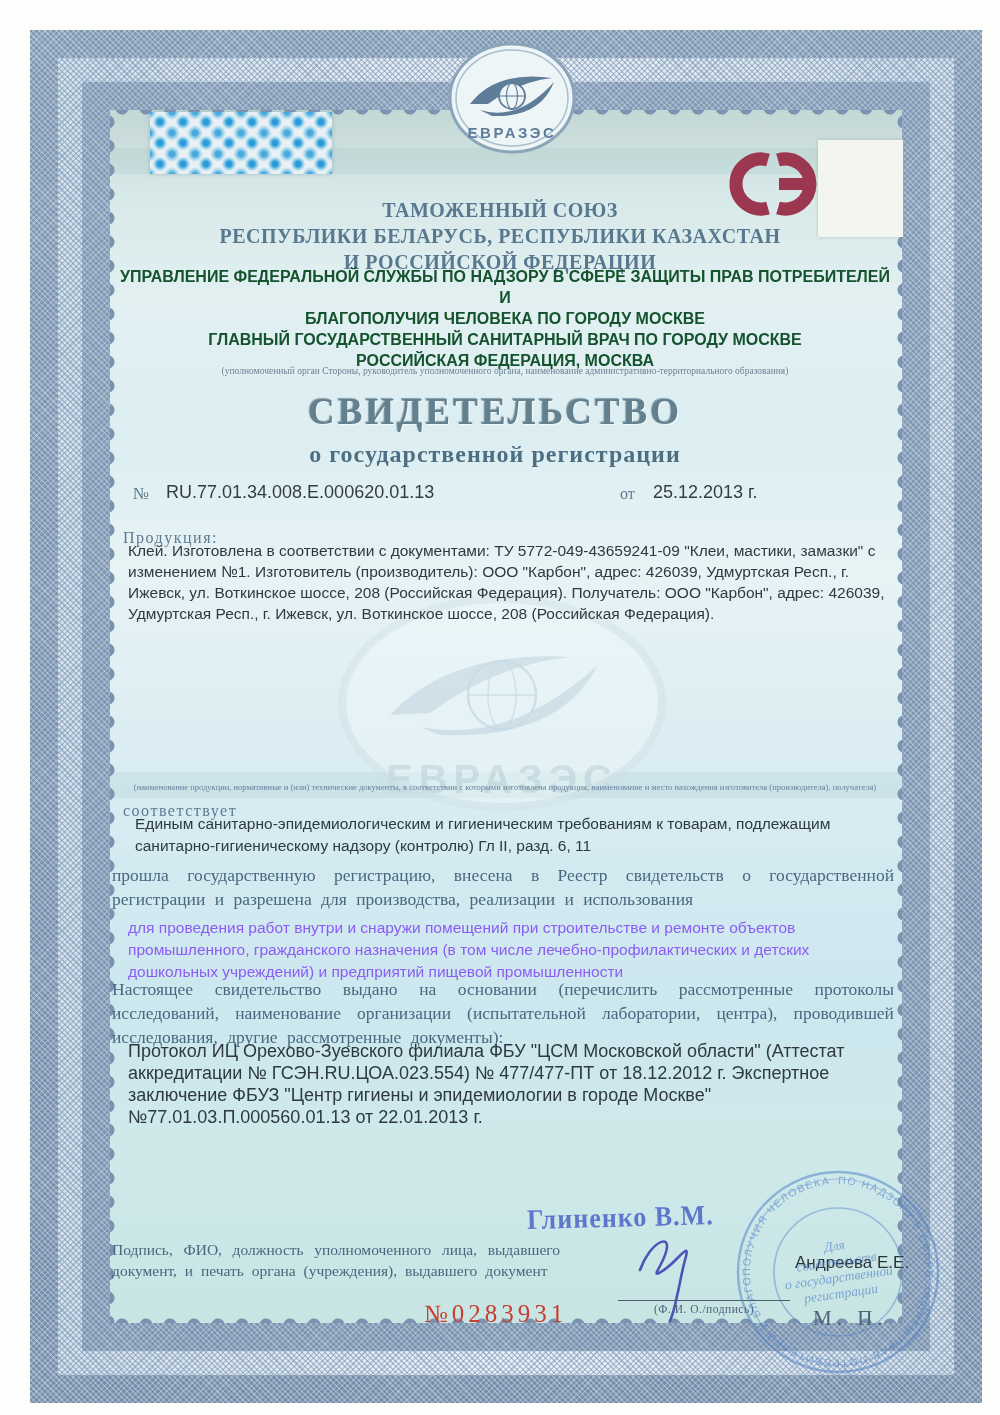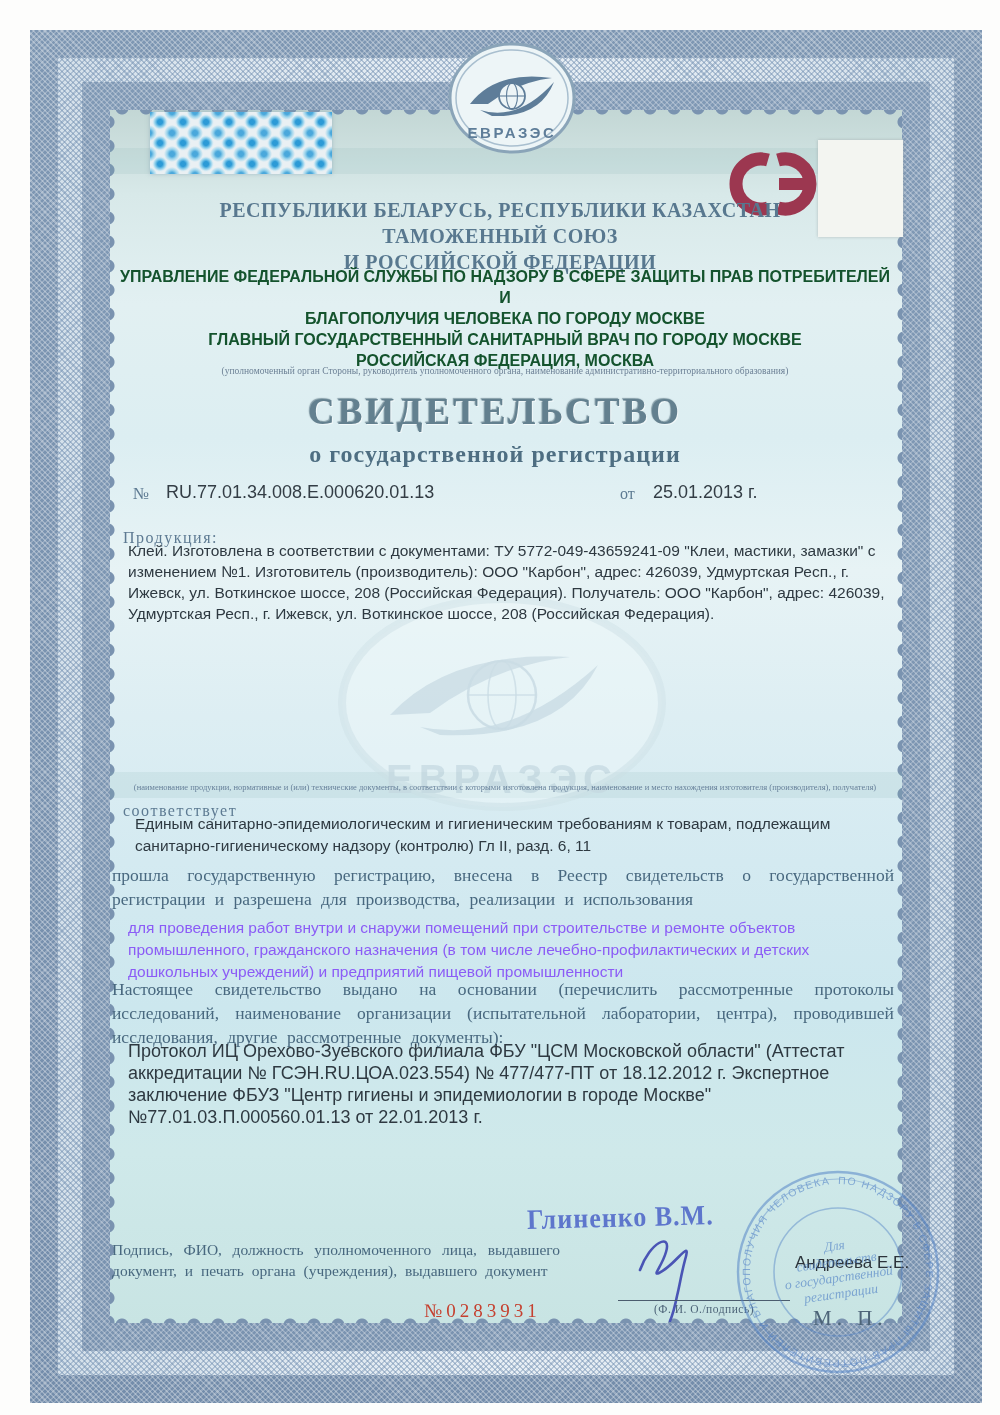--- a/index.html
+++ b/index.html
@@ -83,21 +83,21 @@
   .txt-basis{position:absolute;left:128px;top:1040px;width:756px;color:#2e3941;
     font-family:"Liberation Sans",sans-serif;font-size:18px;line-height:22px;}
   .p-valid2{left:112px;top:1146px;width:784px;}
   .glinenko{position:absolute;left:527px;top:1203px;color:#4b63c8;font-weight:bold;
     font-size:26px;letter-spacing:1px;transform:rotate(-1.5deg) scaleY(1.08);opacity:.85;}
   .sign-note{position:absolute;left:112px;top:1239px;width:448px;color:#48687f;
     font-size:15.5px;line-height:21px;text-align:justify;word-spacing:4px;}
   .sig-line{position:absolute;left:618px;top:1300px;width:172px;border-top:1.3px solid #4b5c6e;}
   .fio-caption{position:absolute;left:618px;top:1303px;width:172px;text-align:center;
     color:#4d6478;font-size:11.5px;letter-spacing:.5px;}
-  .serial{position:absolute;left:424px;top:1300px;color:#c5402f;font-size:19px;letter-spacing:4px;}
+  .serial{position:absolute;left:424px;top:1300px;color:#c5402f;font-size:25px;letter-spacing:4px;}
   .officer{position:absolute;left:795px;top:1253px;color:#2b333a;
     font-family:"Liberation Sans",sans-serif;font-size:17px;}
   .mp{position:absolute;left:813px;top:1306px;color:#4d6478;font-size:21px;letter-spacing:5px;}
   .signature{position:absolute;left:628px;top:1222px;width:100px;height:100px;}
   .stamp{position:absolute;left:728px;top:1162px;width:220px;height:220px;opacity:.8;}
   .tint-strip{position:absolute;left:110px;right:98px;height:26px;background:rgba(125,175,180,.14);}
 </style>
 </head>
 <body>
 
@@ -142,40 +142,40 @@
 
   <svg class="se-mark" viewBox="0 0 102 76">
     <path d="M46,14 A25,25 0 1 0 46,62" fill="none" stroke="#9c3750" stroke-width="13"></path>
     <path d="M56,14 A25,25 0 1 1 56,62" fill="none" stroke="#9c3750" stroke-width="13"></path>
     <path d="M57,38 H82" stroke="#9c3750" stroke-width="12"></path>
   </svg>
 
   <div class="white-patch"></div>
 
   <div class="hdr-serif">
+    <div>ТАМОЖЕННЫЙ СОЮЗ</div>
     <div>РЕСПУБЛИКИ БЕЛАРУСЬ, РЕСПУБЛИКИ КАЗАХСТАН</div>
-    <div>ТАМОЖЕННЫЙ СОЮЗ</div>
     <div>И РОССИЙСКОЙ ФЕДЕРАЦИИ</div>
   </div>
   <div class="hdr-sans">
     <div>УПРАВЛЕНИЕ ФЕДЕРАЛЬНОЙ СЛУЖБЫ ПО НАДЗОРУ В СФЕРЕ ЗАЩИТЫ ПРАВ ПОТРЕБИТЕЛЕЙ И</div>
     <div>БЛАГОПОЛУЧИЯ ЧЕЛОВЕКА ПО ГОРОДУ МОСКВЕ</div>
     <div>ГЛАВНЫЙ ГОСУДАРСТВЕННЫЙ САНИТАРНЫЙ ВРАЧ ПО ГОРОДУ МОСКВЕ</div>
     <div>РОССИЙСКАЯ ФЕДЕРАЦИЯ, МОСКВА</div>
   </div>
   <div class="hdr-caption">(уполномоченный орган Стороны, руководитель уполномоченного органа, наименование административно-территориального образования)</div>
 
   <div class="doc-title">СВИДЕТЕЛЬСТВО</div>
   <div class="doc-subtitle">о государственной регистрации</div>
 
   <div class="row-number">
     <span class="no-sign">№</span>
     <span class="no-value">RU.77.01.34.008.E.000620.01.13</span>
     <span class="ot-label">от</span>
-    <span class="date-value">25.01.2013 г.</span>
+    <span class="date-value">25.12.2013 г.</span>
   </div>
 
   <div class="label-spaced lbl-product">Продукция:</div>
   <div class="txt-product">Клей. Изготовлена в соответствии с документами: ТУ 5772-049-43659241-09 "Клеи, мастики, замазки" с изменением №1. Изготовитель (производитель): ООО "Карбон", адрес: 426039, Удмуртская Респ., г. Ижевск, ул. Воткинское шоссе, 208 (Российская Федерация).  Получатель: ООО "Карбон", адрес: 426039, Удмуртская Респ., г. Ижевск, ул. Воткинское шоссе, 208 (Российская Федерация).</div>
 
   <div class="caption2">(наименование продукции, нормативные и (или) технические документы, в соответствии с которыми изготовлена продукция, наименование и место нахождения изготовителя (производителя), получателя)</div>
 
   <div class="label-spaced lbl-conform">соответствует</div>
   <div class="txt-conform">Единым санитарно-эпидемиологическим и гигиеническим требованиям к товарам, подлежащим санитарно-гигиеническому надзору (контролю) Гл II, разд. 6, 11</div>
 

